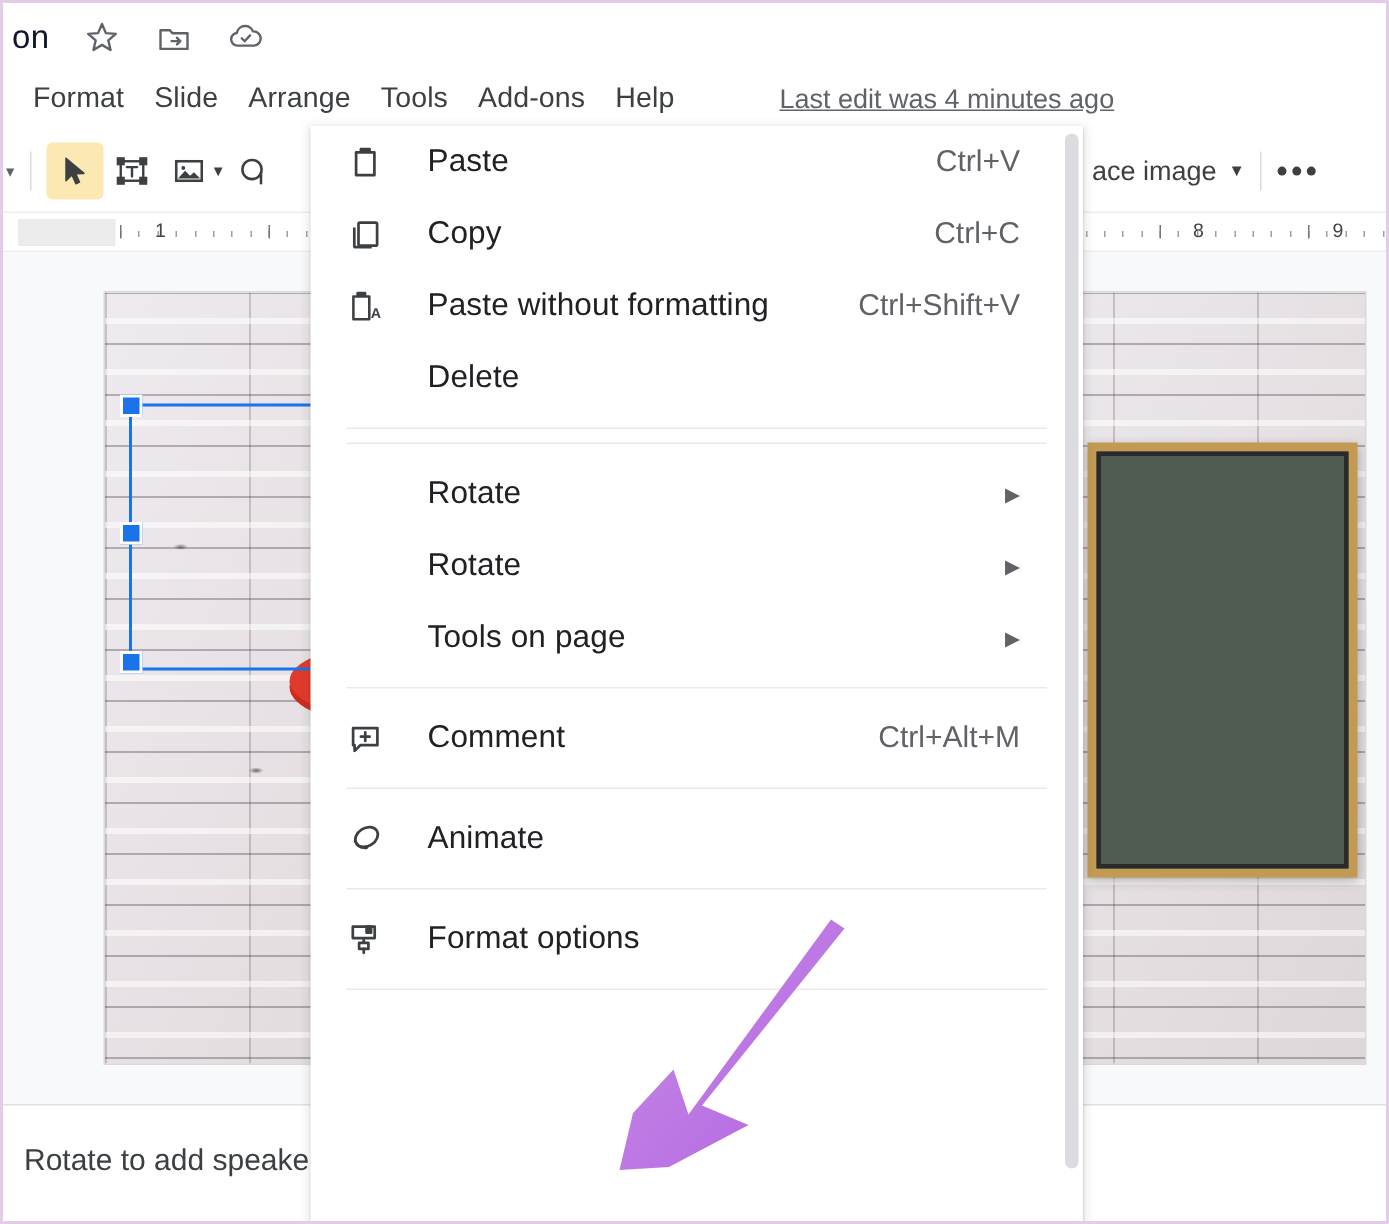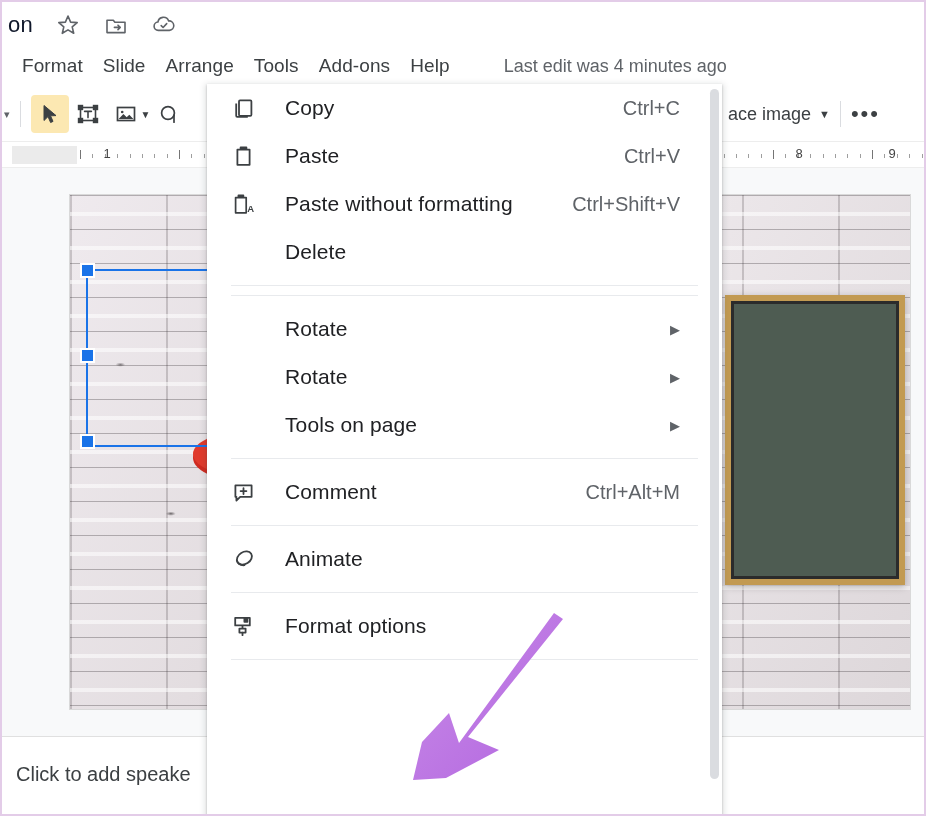--- a/index.html
+++ b/index.html
@@ -46,21 +46,22 @@
     display: flex; align-items: center;
   }
   .menubar-item {
     font-size: 19px; color: #3c4043;
     padding: 3px 10px; white-space: nowrap;
     letter-spacing: .1px;
   }
   .menubar-item:first-child { margin-left: 10px; }
   .lastedit {
     font-size: 18px; color: #5f6368;
-    margin-left: 44px; white-space: nowrap;
+    text-decoration: underline;
+    margin-left: 60px; white-space: nowrap;
   }
 
   
   .toolbar {
     position: absolute; left: 0; top: 85px;
     width: 926px; height: 55px;
     background: #ffffff;
     display: flex; align-items: center;
     border-bottom: 1px solid #ededed;
   }
@@ -483,47 +484,47 @@
         <div class="handle" style="left:-8px; top:-8px;"></div>
         <div class="handle" style="left:133px; top:-8px;"></div>
         <div class="handle" style="left:-8px; top:77px;"></div>
         <div class="handle" style="left:-8px; top:163px;"></div>
         <div class="handle" style="left:133px; top:163px;"></div>
       </div>
     </div>
   </div>
 
   <div class="notes">
-    <div class="notes-text">Click to add speake</div>
+    <div class="notes-text">Rotate to add speake</div>
   </div>
 
   <div class="ctxmenu">
     <div class="ctx-scroll"></div>
 
+
+    <div class="ctx-item">
+      <span class="ctx-icon">
+        <svg width="25" height="25" viewBox="0 0 25 25" fill="none" stroke="#3c4043" stroke-width="1.8" stroke-linejoin="round">
+          <path d="M6.4 5.6h12.2v15.2H6.4z"></path>
+          <path d="M9.6 5.6V3.4h5.8v2.2" fill="#3c4043"></path>
+        </svg>
+      </span>
+      <span class="ctx-label">Paste</span>
+      <span class="ctx-accel">Ctrl+V</span>
+    </div>
 
     <div class="ctx-item">
       <span class="ctx-icon">
         <svg width="25" height="25" viewBox="0 0 25 25" fill="none" stroke="#3c4043" stroke-width="1.8">
           <rect x="8" y="4.4" width="12.4" height="15.4" rx="1"></rect>
           <path d="M5.2 7.6v12.2a1 1 0 0 0 1 1h10.6"></path>
         </svg>
       </span>
       <span class="ctx-label">Copy</span>
       <span class="ctx-accel">Ctrl+C</span>
-    </div>
-
-    <div class="ctx-item">
-      <span class="ctx-icon">
-        <svg width="25" height="25" viewBox="0 0 25 25" fill="none" stroke="#3c4043" stroke-width="1.8" stroke-linejoin="round">
-          <path d="M6.4 5.6h12.2v15.2H6.4z"></path>
-          <path d="M9.6 5.6V3.4h5.8v2.2" fill="#3c4043"></path>
-        </svg>
-      </span>
-      <span class="ctx-label">Paste</span>
-      <span class="ctx-accel">Ctrl+V</span>
     </div>
 
     <div class="ctx-item">
       <span class="ctx-icon">
         <svg width="25" height="25" viewBox="0 0 25 25" fill="none" stroke="#3c4043" stroke-width="1.7" stroke-linejoin="round">
           <path d="M4.6 5.6h10.6v15.2H4.6z"></path>
           <path d="M7.4 5.6V3.4h5v2.2" fill="#3c4043"></path>
           <text x="16.2" y="20.2" font-family="Liberation Sans, sans-serif" font-size="9.5" fill="#3c4043" stroke="none" font-weight="bold">A</text>
         </svg>
       </span>

